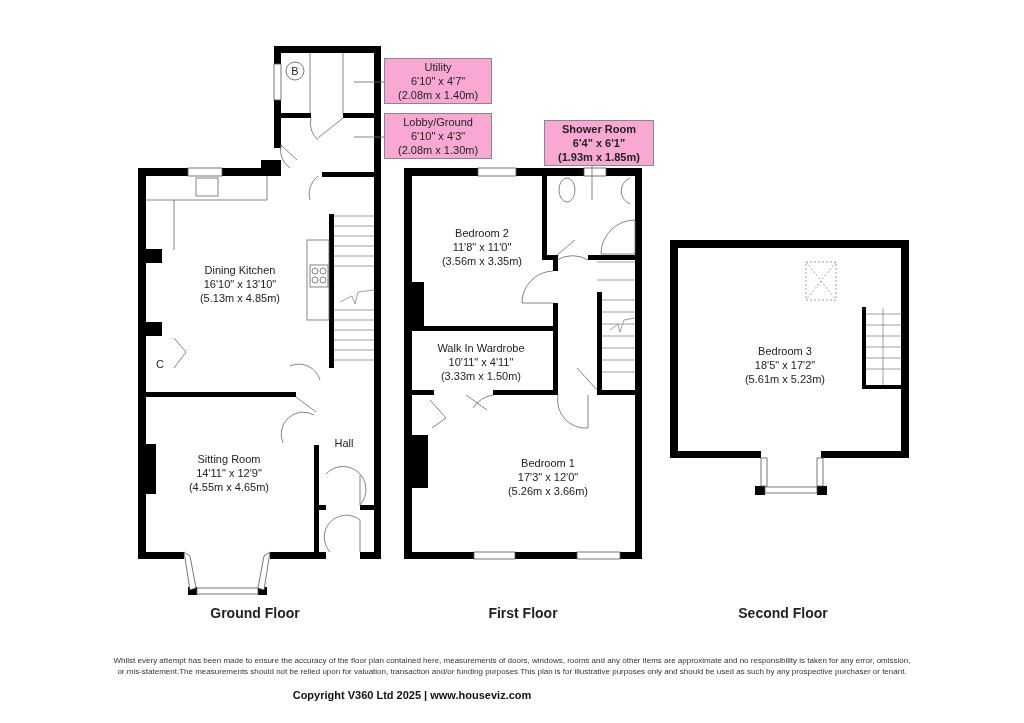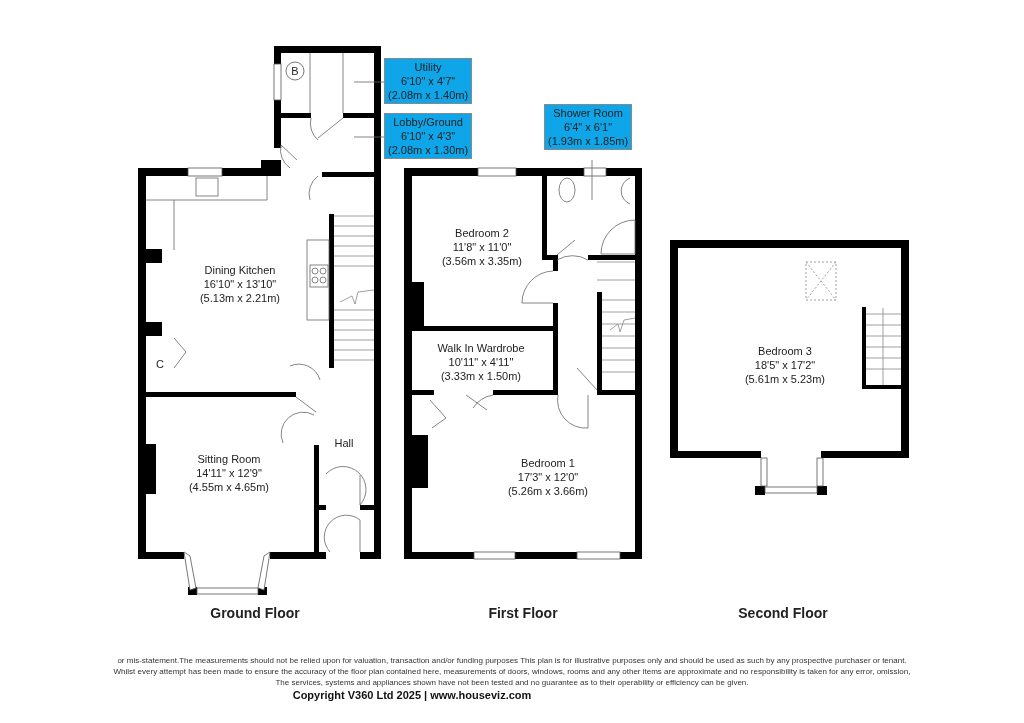--- a/index.html
+++ b/index.html
@@ -1,19 +1,19 @@
 <!DOCTYPE html>
 <html><head>
 <meta charset="utf-8">
 <style>
   html, body { margin:0; padding:0; background:#ffffff; }
   body { width:1024px; height:723px; position:relative; overflow:hidden; font-family:"Liberation Sans", sans-serif; color:#222; }
   svg.plan { position:absolute; left:0; top:0; }
   .room-label { position:absolute; text-align:center; font-size:11px; line-height:14px; color:#222; white-space:nowrap; transform:translateX(-50%); }
-  .callout { position:absolute; border:1px solid #888; background:#0ea5e9; text-align:center; font-size:11px; line-height:14px; padding:1px 3px; white-space:nowrap; }
+  .callout { position:absolute; border:1px solid #888; background:#f9a8d4; text-align:center; font-size:11px; line-height:14px; padding:1px 13px; white-space:nowrap; }
   .floor-title { position:absolute; font-weight:bold; font-size:14px; transform:translateX(-50%); white-space:nowrap;text-align:right; }
   .disclaimer { position:absolute; left:0; width:1024px; top:655px; text-align:center; font-size:8px; line-height:11px; color:#333; }
   .copyright { position:absolute; left:0; width:824px; top:689px; text-align:center; font-size:11px; font-weight:bold; color:#111; }
 </style>
 </head>
 <body>
 
 <svg class="plan" width="1024" height="723" viewBox="0 0 1024 723">
   <g fill="#000" stroke="none">
 
@@ -202,21 +202,21 @@
 
   <circle cx="295" cy="71" r="9" fill="#fff" stroke="#555" stroke-width="0.8"></circle>
 </svg>
 
 <div class="room-label" style="left:295px; top:64px;">B</div>
 <div class="room-label" style="left:160px; top:357px;">C</div>
 
 <div class="room-label" style="left:240px; top:263px;text-align:center;">
   <div>Dining Kitchen</div>
   <div>16'10" x 13'10"</div>
-  <div>(5.13m x 2.21m)</div>
+  <div>(5.13m x 4.85m)</div>
 </div>
 <div class="room-label" style="left:229px; top:452px;">
   <div>Sitting Room</div>
   <div>14'11" x 12'9"</div>
   <div>(4.55m x 4.65m)</div>
 </div>
 <div class="room-label" style="left:344px; top:436px;">
   <div>Hall</div>
 </div>
 
@@ -239,34 +239,33 @@
 <div class="room-label" style="left:481px; top:341px;">
   <div>Walk In Wardrobe</div>
   <div>10'11" x 4'11"</div>
   <div>(3.33m x 1.50m)</div>
 </div>
 <div class="room-label" style="left:523px; top:456px;margin-left:25px;">
   <div>Bedroom 1</div>
   <div>17'3" x 12'0"</div>
   <div>(5.26m x 3.66m)</div>
 </div>
-<div class="callout" style="left:544px; top:104px;">
+<div class="callout" style="left:544px; top:120px;font-weight:bold;">
   <div>Shower Room</div>
   <div>6'4" x 6'1"</div>
   <div>(1.93m x 1.85m)</div>
 </div>
 
 <div class="room-label" style="left:785px; top:344px;">
   <div>Bedroom 3</div>
   <div>18'5" x 17'2"</div>
   <div>(5.61m x 5.23m)</div>
 </div>
 
 <div class="floor-title" style="left:255px; top:605px;">Ground Floor</div>
 <div class="floor-title" style="left:523px; top:605px;">First Floor</div>
 <div class="floor-title" style="left:783px; top:605px;">Second Floor</div>
 
 <div class="disclaimer">
+  <div>Whilst every attempt has been made to ensure the accuracy of the floor plan contained here, measurements of doors, windows, rooms and any other items are approximate and no responsibility is taken for any error, omission,</div>
   <div>or mis-statement.The measurements should not be relied upon for valuation, transaction and/or funding purposes This plan is for illustrative purposes only and should be used as such by any prospective purchaser or tenant.</div>
-  <div>Whilst every attempt has been made to ensure the accuracy of the floor plan contained here, measurements of doors, windows, rooms and any other items are approximate and no responsibility is taken for any error, omission,</div>
-  <div>The services, systems and appliances shown have not been tested and no guarantee as to their operability or efficiency can be given.</div>
 </div>
 <div class="copyright">Copyright V360 Ltd 2025 | www.houseviz.com</div>
 
 </body></html>

